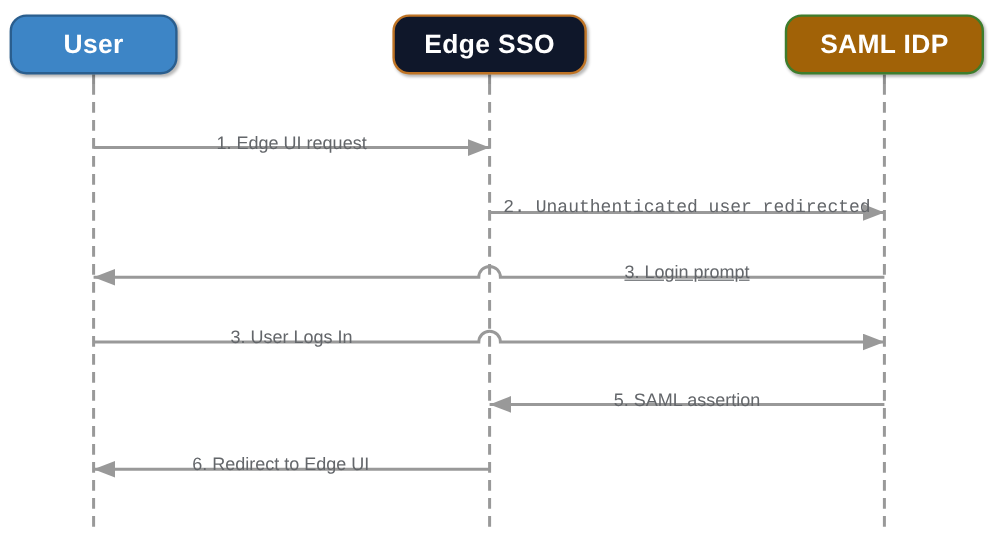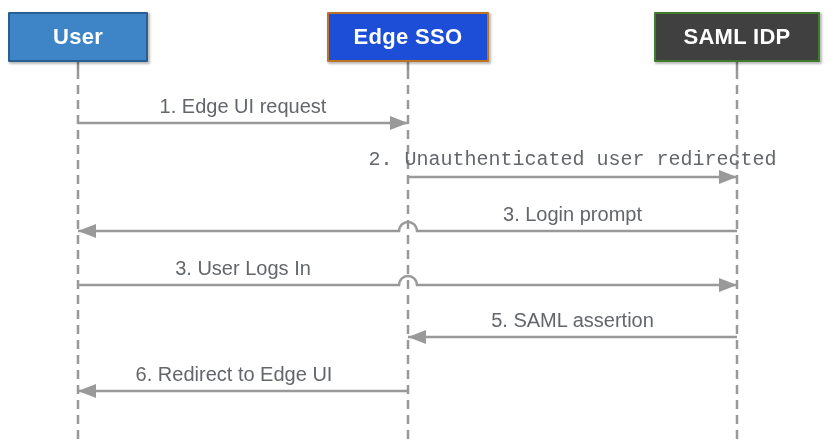--- a/index.html
+++ b/index.html
@@ -9,35 +9,36 @@
     background:#ffffff;
     overflow:hidden;
     font-family:"Liberation Sans", sans-serif;
   }
   .stage svg { position:absolute; left:0; top:0; }
   .actor-box {
     position:absolute;
     top:12px; height:50px;
     box-sizing:border-box;
     border:2px solid;
-    border-radius:1px;
+    border-radius:14px;
     display:flex; align-items:center; justify-content:center;
     color:#ffffff;
     font-weight:bold;
     font-size:22px;
     letter-spacing:0.3px;
     box-shadow:1.5px 1.5px 2.5px rgba(0,0,0,0.28);
   }
   .msg-label {
     position:absolute;
     transform:translateX(-50%);
     white-space:nowrap;
-    font-size:20px;
+    font-size:15px;
     color:#63666a;
     line-height:1;
+    margin-top:16px;
   }
 </style>
 </head>
 <body>
 
 <div class="stage">
   <svg width="833" height="444" viewBox="0 0 833 444">
       <defs>
         <marker id="arrowhead" markerUnits="userSpaceOnUse" markerWidth="20" markerHeight="16" refX="18" refY="7" orient="auto">
           <polygon points="0,0 18,7 0,14" fill="#999999"></polygon>
@@ -53,28 +54,28 @@
       <path d="M 408 177 L 737 177" fill="none" stroke="#999999" stroke-width="2.5" marker-end="url(#arrowhead)"></path>
       <path d="M 737 231 L 417 231 A 9 9 0 0 0 399 231 L 78 231" fill="none" stroke="#999999" stroke-width="2.5" marker-end="url(#arrowhead)"></path>
       <path d="M 78 285 L 399 285 A 9 9 0 0 1 417 285 L 737 285" fill="none" stroke="#999999" stroke-width="2.5" marker-end="url(#arrowhead)"></path>
       <path d="M 737 337 L 408 337" fill="none" stroke="#999999" stroke-width="2.5" marker-end="url(#arrowhead)"></path>
       <path d="M 408 391 L 78 391" fill="none" stroke="#999999" stroke-width="2.5" marker-end="url(#arrowhead)"></path>
     </svg>
   <div id="actor-layer">
       <div class="actor-box" style="left: 8px; width: 140px; background: rgb(61, 133, 198); border-color: rgb(42, 94, 142);">
         <span>User</span>
       </div>
-      <div class="actor-box" style="left: 327px; width: 162px; background: #1d4ed8; border-color: rgb(191, 116, 37);">
+      <div class="actor-box" style="left: 327px; width: 162px; background: #0f172a; border-color: rgb(191, 116, 37);">
         <span>Edge SSO</span>
       </div>
-      <div class="actor-box" style="left: 654px; width: 166px; background: #404040; border-color: rgb(62, 125, 44);">
+      <div class="actor-box" style="left: 654px; width: 166px; background: #a16207; border-color: rgb(62, 125, 44);">
         <span>SAML IDP</span>
       </div>
     </div>
   <div id="label-layer">
       <div class="msg-label" style="left: 243px; top: 96px;">1. Edge UI request</div>
       <div class="msg-label" style="left: 572.5px; top: 150px; font-family: Liberation Mono, monospace;">2. Unauthenticated user redirected</div>
-      <div class="msg-label" style="left: 572.5px; top: 204px;">3. Login prompt</div>
+      <div class="msg-label" style="left: 572.5px; top: 204px; text-decoration: underline;">3. Login prompt</div>
       <div class="msg-label" style="left: 243px; top: 258px;">3. User Logs In</div>
       <div class="msg-label" style="left: 572.5px; top: 310px; text-align: right;">5. SAML assertion</div>
       <div class="msg-label" style="left: 234px; top: 364px;">6. Redirect to Edge UI</div>
     </div>
 </div>
 
 </body></html>

